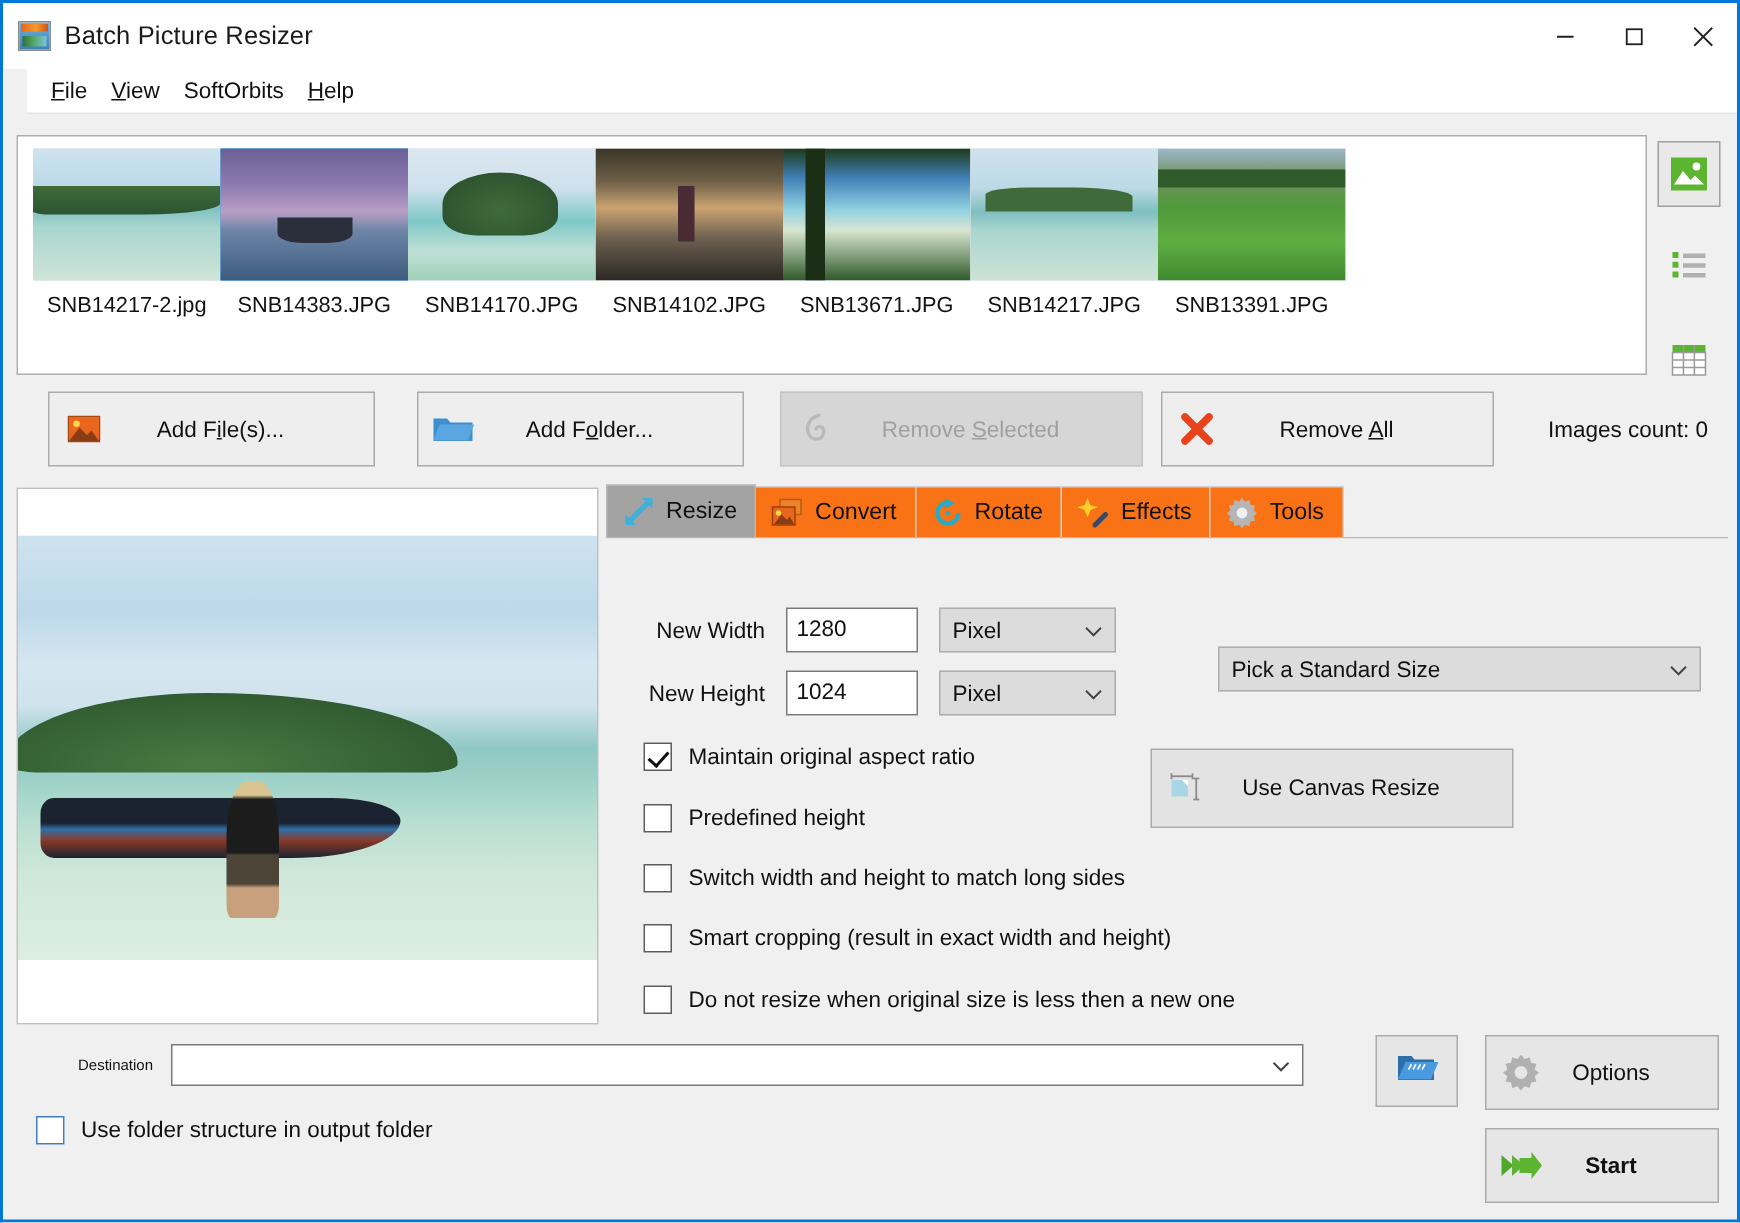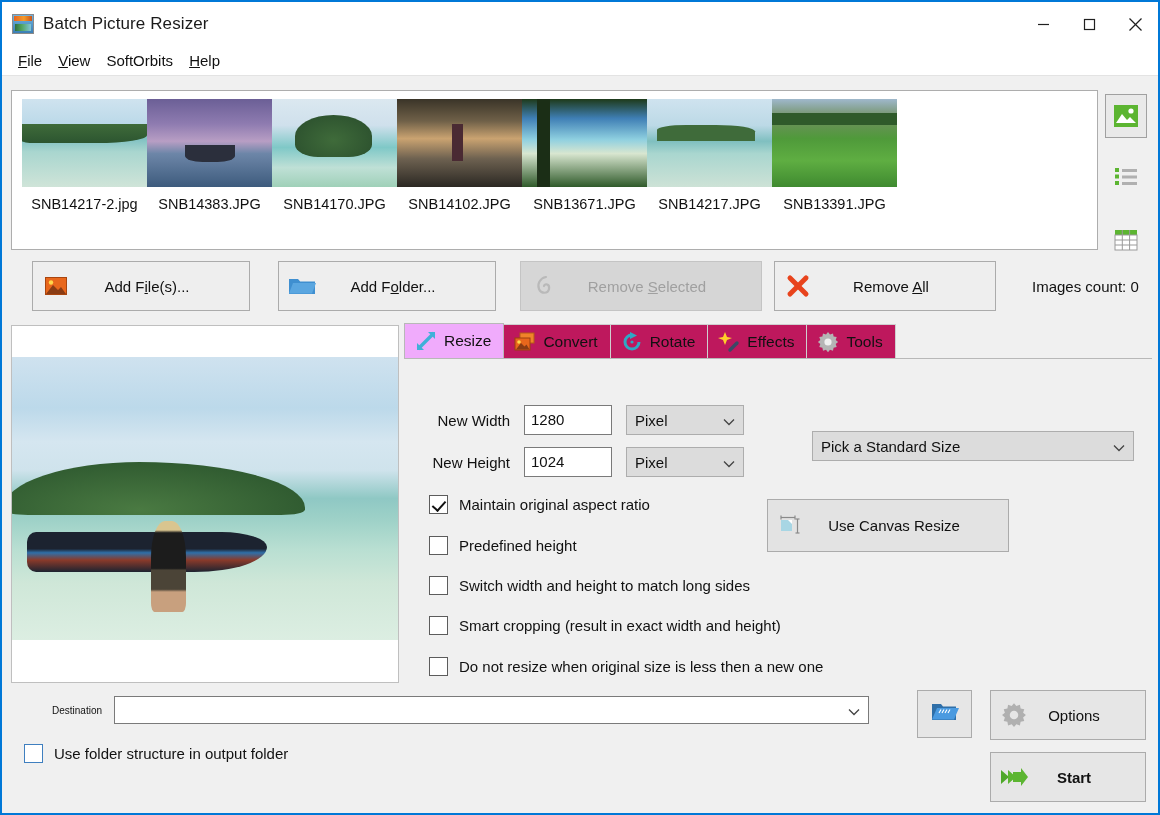--- a/index.html
+++ b/index.html
@@ -45,21 +45,21 @@
   }
   .win-controls { margin-left: auto; display: flex; height: 46px; }
   .win-btn {
     width: 46px; height: 46px; display: flex; align-items: center; justify-content: center;
     color: #202020;
   }
   .win-btn svg { display: block; }
 
   
   .menubar {
-    position: absolute; top: 46px; left: 0; right: 0; height: 30px;
+    position: absolute; top: 46px; left: 16px; right: 0; height: 30px;
     background: #ffffff;
     display: flex; align-items: center; padding-left: 8px;
     border-bottom: 1px solid #e3e3e3;
   }
   .menu-item {
     font-size: 15px; color: #111; padding: 2px 8px; white-space: nowrap;
   }
   .menu-item .acc { text-decoration: underline; }
 
   
@@ -159,24 +159,24 @@
   .preview-inner { position: absolute; left: 0px; top: 31px; width: 386px; height: 283px; overflow:hidden; }
 
   
   .tabs-wrap { position: absolute; left: 402px; top: 325px; width: 748px; }
   .tabstrip { display: flex; align-items: flex-end; height: 34px;
      border-bottom: 1px solid #b8b8b8; }
   .tab {
     display: flex; align-items: center; gap: 7px;
     height: 34px; padding: 0 12px 0 10px;
     font-size: 15.5px; color: #111;
-    background: #be185d; border: 1px solid #cfcfcf; border-bottom: none;
+    background: #f97316; border: 1px solid #cfcfcf; border-bottom: none;
     margin-right: -1px;
   }
-  .tab.active { background: #f0abfc; border-color: #b8b8b8; position: relative; z-index: 2; height: 35px; }
+  .tab.active { background: #a3a3a3; border-color: #b8b8b8; position: relative; z-index: 2; height: 35px; }
   .tab-ico { width: 22px; height: 22px; display:flex; align-items:center; justify-content:center; flex:none; }
 
   .tabpanel { position: relative; height: 320px; background: #f0f0f0; }
 
   .field-row { position: absolute; display: flex; align-items: center; justify-content: space-between; }
   .field-label { font-size: 15px; color: #111; text-align: right; width: 120px; padding-right: 14px; }
   .txtbox {
     width: 88px; height: 30px; background: #fff; border: 1px solid #7a7a7a;
     font-size: 15px; color: #111; padding: 0 6px; line-height: 28px;
   }

